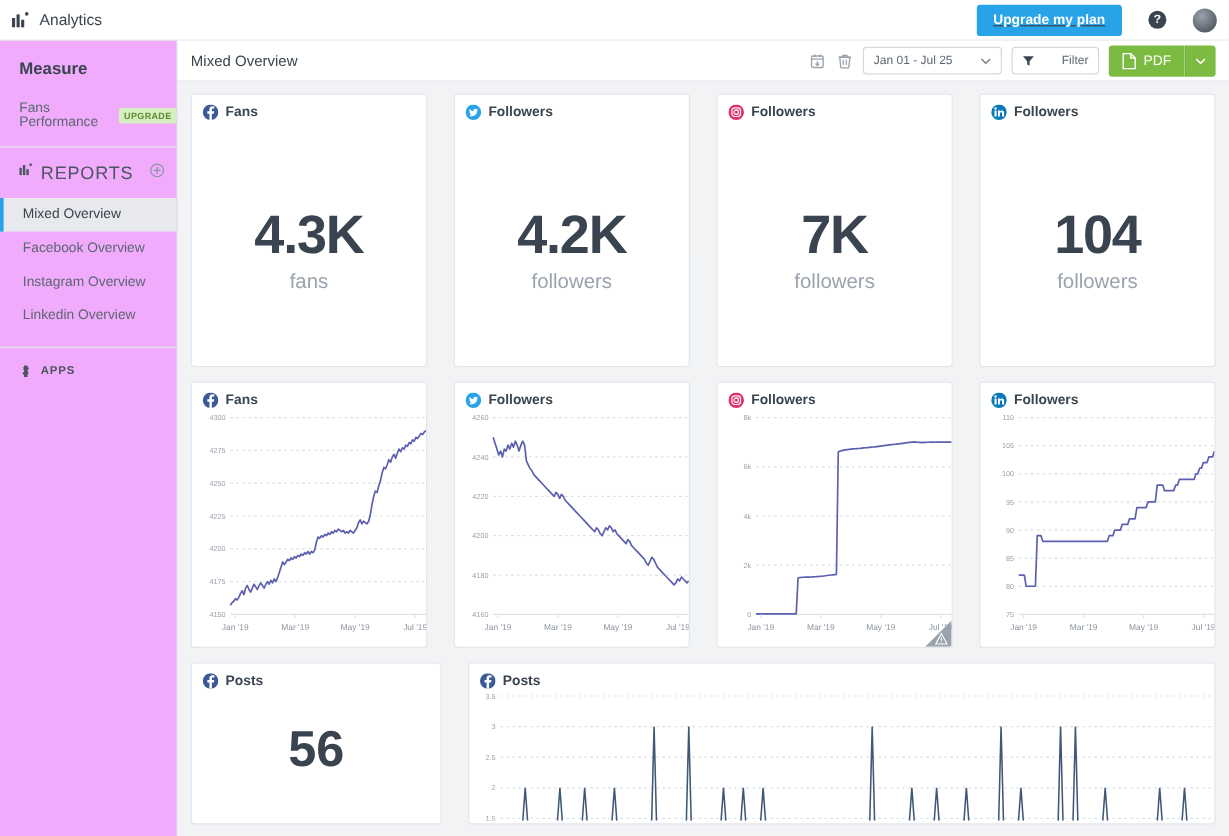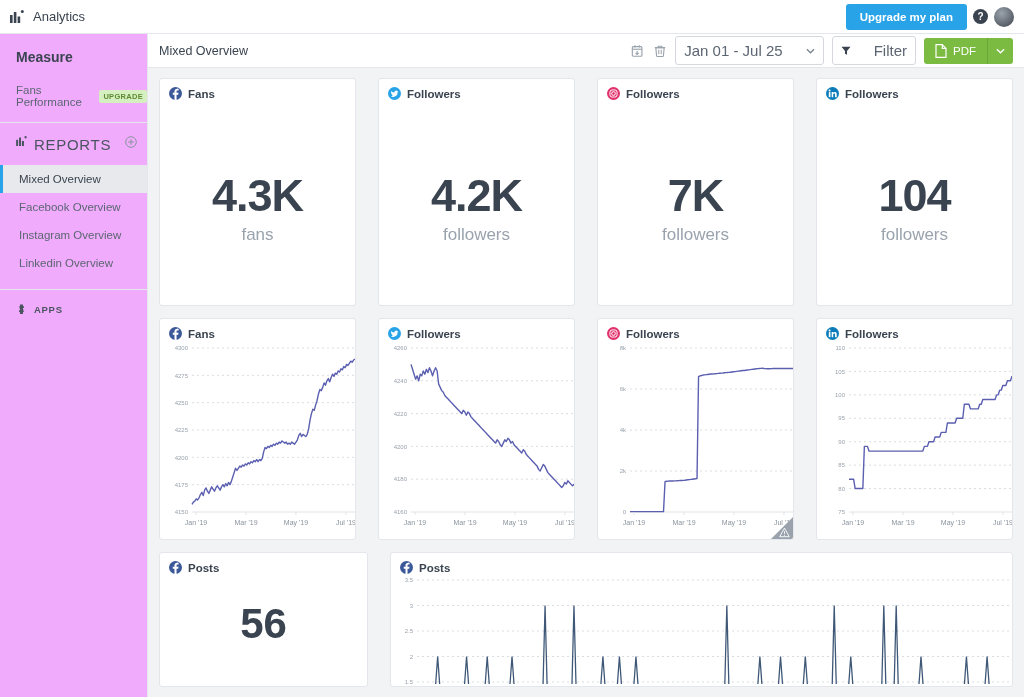--- a/index.html
+++ b/index.html
@@ -10,21 +10,21 @@
   }
   .app { width: 1024px; height: 697px; display: flex; flex-direction: column; }
 
   
   .topbar {
     height: 34px; background: #ffffff; border-bottom: 1px solid #e3e6ea;
     display: flex; align-items: center; padding: 0 10px; flex: 0 0 34px;
   }
   .brand { display: flex; align-items: center; gap: 9px; }
   .brand-title { font-size: 13px; color: #3a4450; }
-  .topbar-right { margin-left: auto; display: flex; align-items: center; gap: 6px; }
+  .topbar-right { margin-left: auto; display: flex; align-items: center; gap: 22px; text-decoration: underline; }
   .upgrade-btn {
     background: #29a3e8; color: #fff; font-size: 11.5px; font-weight: bold;
     border: none; border-radius: 3px; padding: 7px 14px; cursor: pointer;
     white-space: nowrap;
   }
   .help-icon {
     width: 15px; height: 15px; border-radius: 50%; background: #3a4450; color: #fff;
     font-size: 10px; font-weight: bold; display: flex; align-items: center;
     justify-content: center; cursor: pointer;
   }
@@ -71,21 +71,21 @@
   .main { flex: 1; display: flex; flex-direction: column; min-width: 0; background: #f2f3f5; }
   .subbar {
     height: 34px; flex: 0 0 34px; background: #fff; border-bottom: 1px solid #e3e6ea;
     display: flex; align-items: center; padding: 0 11px 0 11px;
   }
   .subbar-title { font-size: 12.5px; color: #3a4450; }
   .subbar-right { margin-left: auto; display: flex; align-items: center; gap: 8px; }
   .icon-btn { cursor: pointer; display: flex; align-items: center; }
   .pill {
     border: 1px solid #d5d9de; border-radius: 3px; background: #fff;
-    font-size: 15px; color: #5c6672; display: flex; align-items: center;
+    font-size: 10px; color: #5c6672; display: flex; align-items: center;
     gap: 23px; padding: 5px 8px; cursor: pointer; white-space: nowrap;
   }
   .pdf-btn {
     background: #7cbb42; color: #fff; border-radius: 3px 0 0 3px;
     font-size: 11.5px; font-weight: normal; display: flex; align-items: center;
     gap: 6px; padding: 6px 11px; cursor: pointer;
   }
   .pdf-caret {
     background: #7cbb42; color: #fff; border-radius: 0 3px 3px 0;
     border-left: 1px solid #6aa636; padding: 6px 8px; cursor: pointer;

